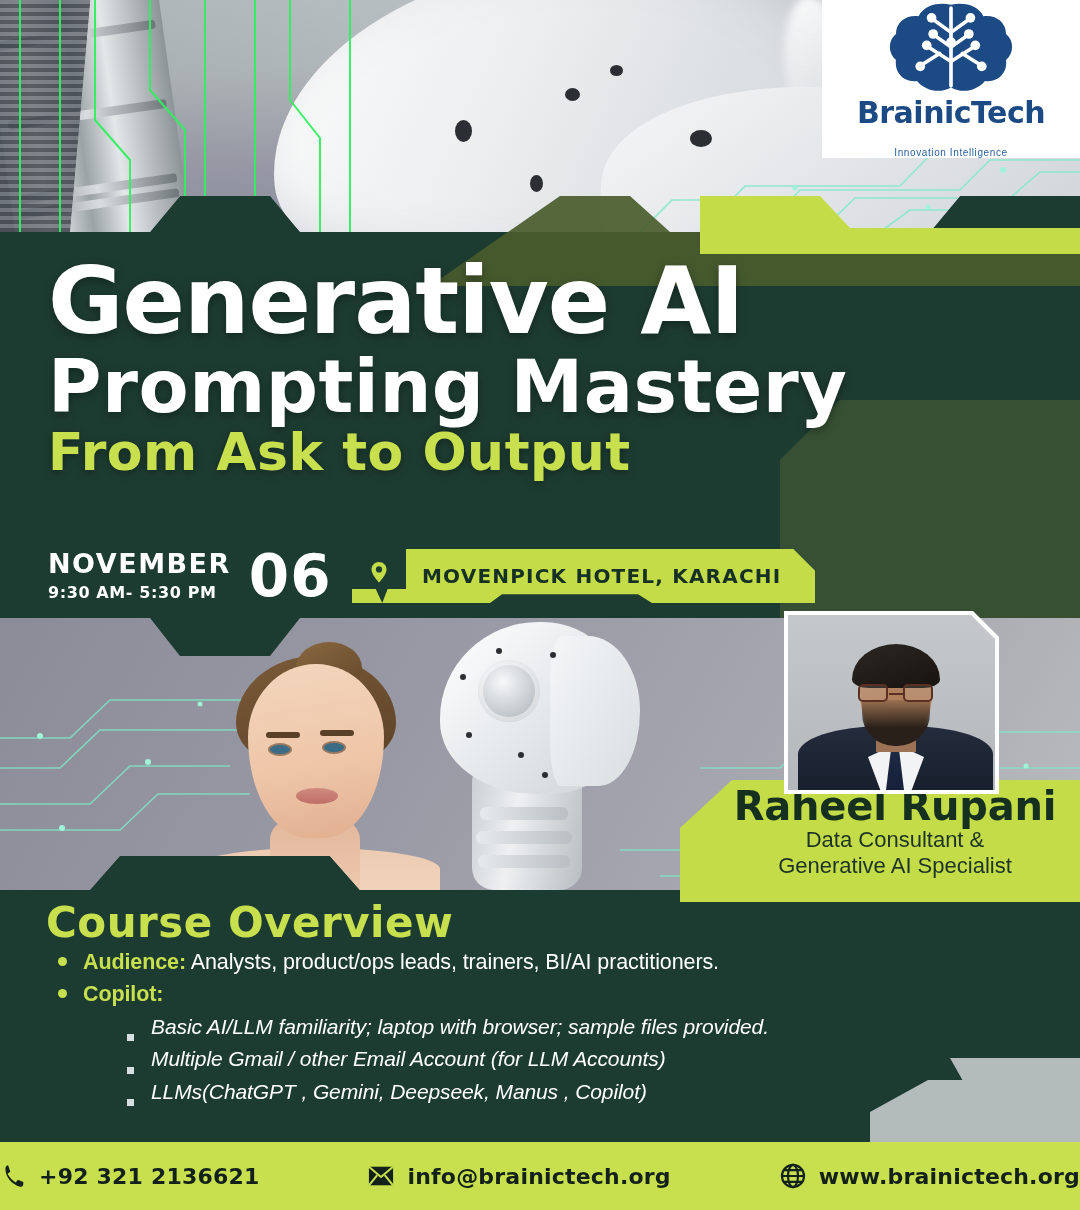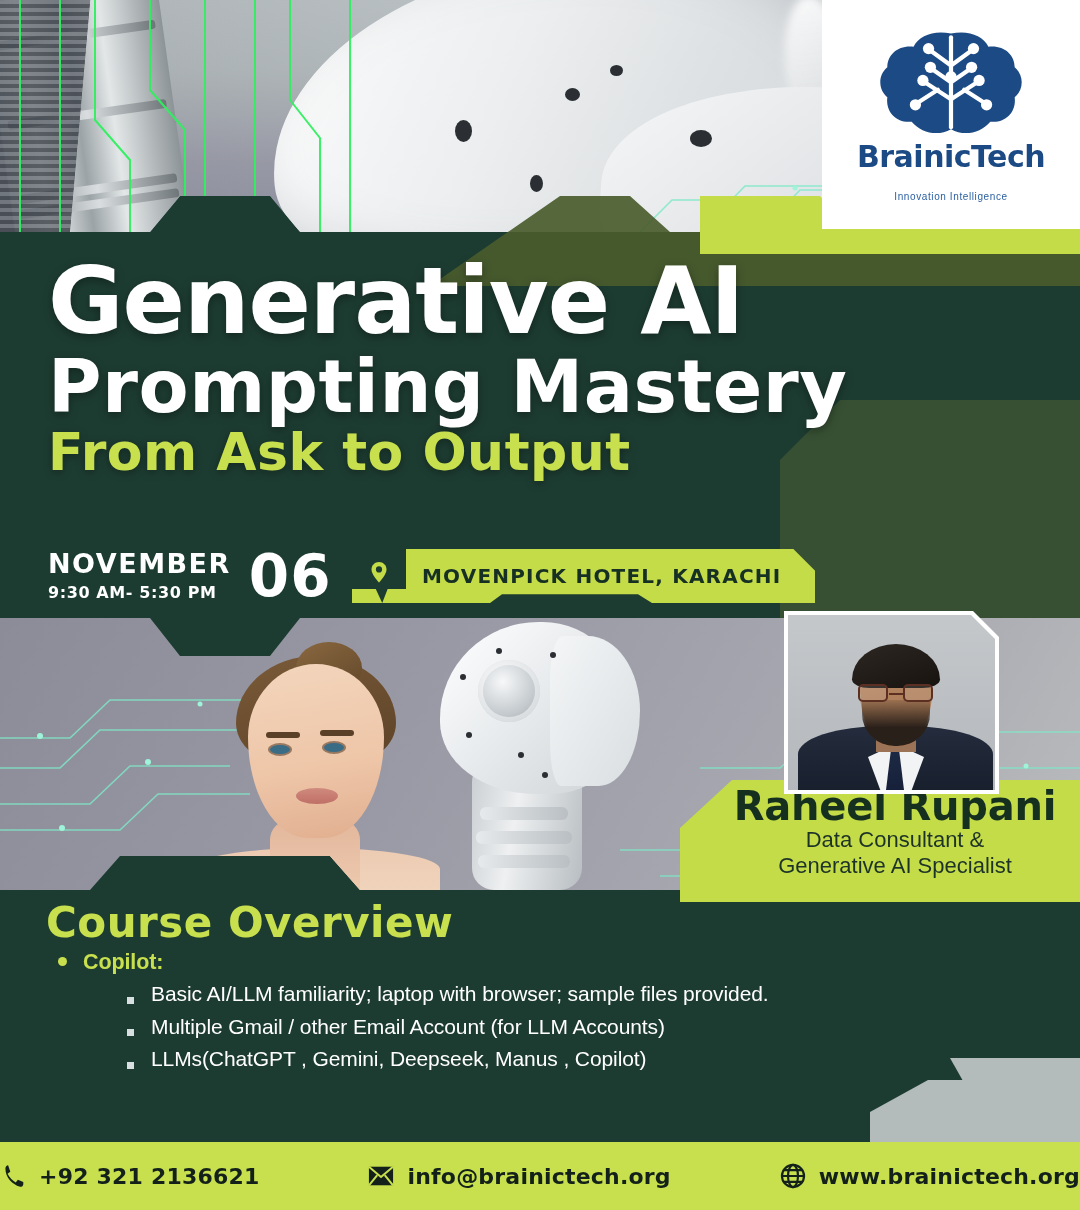--- a/index.html
+++ b/index.html
@@ -55,21 +55,21 @@
     position:absolute; left:-10px; top:0; width:90px; height:232px;
     background:
       repeating-linear-gradient(to bottom, #6d737a 0 4px, #3e444b 4px 8px),
       repeating-linear-gradient(to right, #8d9499 0 5px, #4a5058 5px 10px);
     opacity:.85; transform:skewX(-5deg);
   }
   .circuit-green,.circuit-teal{ position:absolute; inset:0; pointer-events:none; }
 
   
   .logo-card{
-    position:absolute; right:0; top:0; width:258px; height:229px;
+    position:absolute; right:0; top:0; width:258px; height:158px;
     background:#ffffff; z-index:14;
     display:flex; flex-direction:column; align-items:center; justify-content:center;
   }
   .logo-brain{ width:150px; height:118px; }
   .logo-name{
     font-family:"DejaVu Sans", sans-serif; font-weight:bold;
     font-size:30px; color:#1b4a85; letter-spacing:-.5px; line-height:1; margin-top:-4px;
   }
   .logo-tag{
     font-family:"Liberation Sans", sans-serif; font-size:10px; color:#2a5fa0;
@@ -254,21 +254,21 @@
   .ov-bullet{
     flex:0 0 auto; width:9px; height:9px; border-radius:50%;
     background:#c8e04e; margin:9px 16px 0 12px;
   }
   .ov-text{
     font-family:"Liberation Sans", sans-serif; font-size:21.5px; color:#ffffff;
     line-height:1.32; letter-spacing:-.1px;
   }
   .ov-lbl{ color:#c8e04e; font-weight:bold; }
   .sub-list{ margin:4px 0 2px 44px; }
-  .sub-item{ display:flex; align-items:center; margin-bottom:4px; }
+  .sub-item{ display:flex; align-items:flex-end; margin-bottom:4px;font-style:italic; }
   .sub-bullet{
     flex:0 0 auto; width:7px; height:7px; background:#d7dfe0; margin:11px 17px 0 0;
   }
   .sub-text{
     font-family:"Liberation Sans", sans-serif; font-size:21px; color:#ffffff;
     line-height:1.36; letter-spacing:-.1px;
   }
 
   
   .grey-corner{
@@ -485,20 +485,26 @@
     <div class="nc-role">Generative AI Specialist</div>
   </div>
 
   <div class="grey-corner"></div>
   <div class="grey-corner2"></div>
 
   <div class="ov-title">Course Overview</div>
 
   <div class="ov-list">
 
+    <div class="ov-item">
+      <div class="ov-bullet"></div>
+      <div class="ov-text">
+        <span class="ov-lbl">Audience:</span><span> Analysts, product/ops leads, trainers, BI/AI practitioners.</span>
+      </div>
+    </div>
 
 
     <div class="ov-item">
       <div class="ov-bullet"></div>
       <div class="ov-text">
         <span class="ov-lbl">Copilot:</span>
         <div class="sub-list">
           <div class="sub-item">
             <div class="sub-bullet"></div>
             <div class="sub-text">Basic AI/LLM familiarity; laptop with browser; sample files provided.</div>

